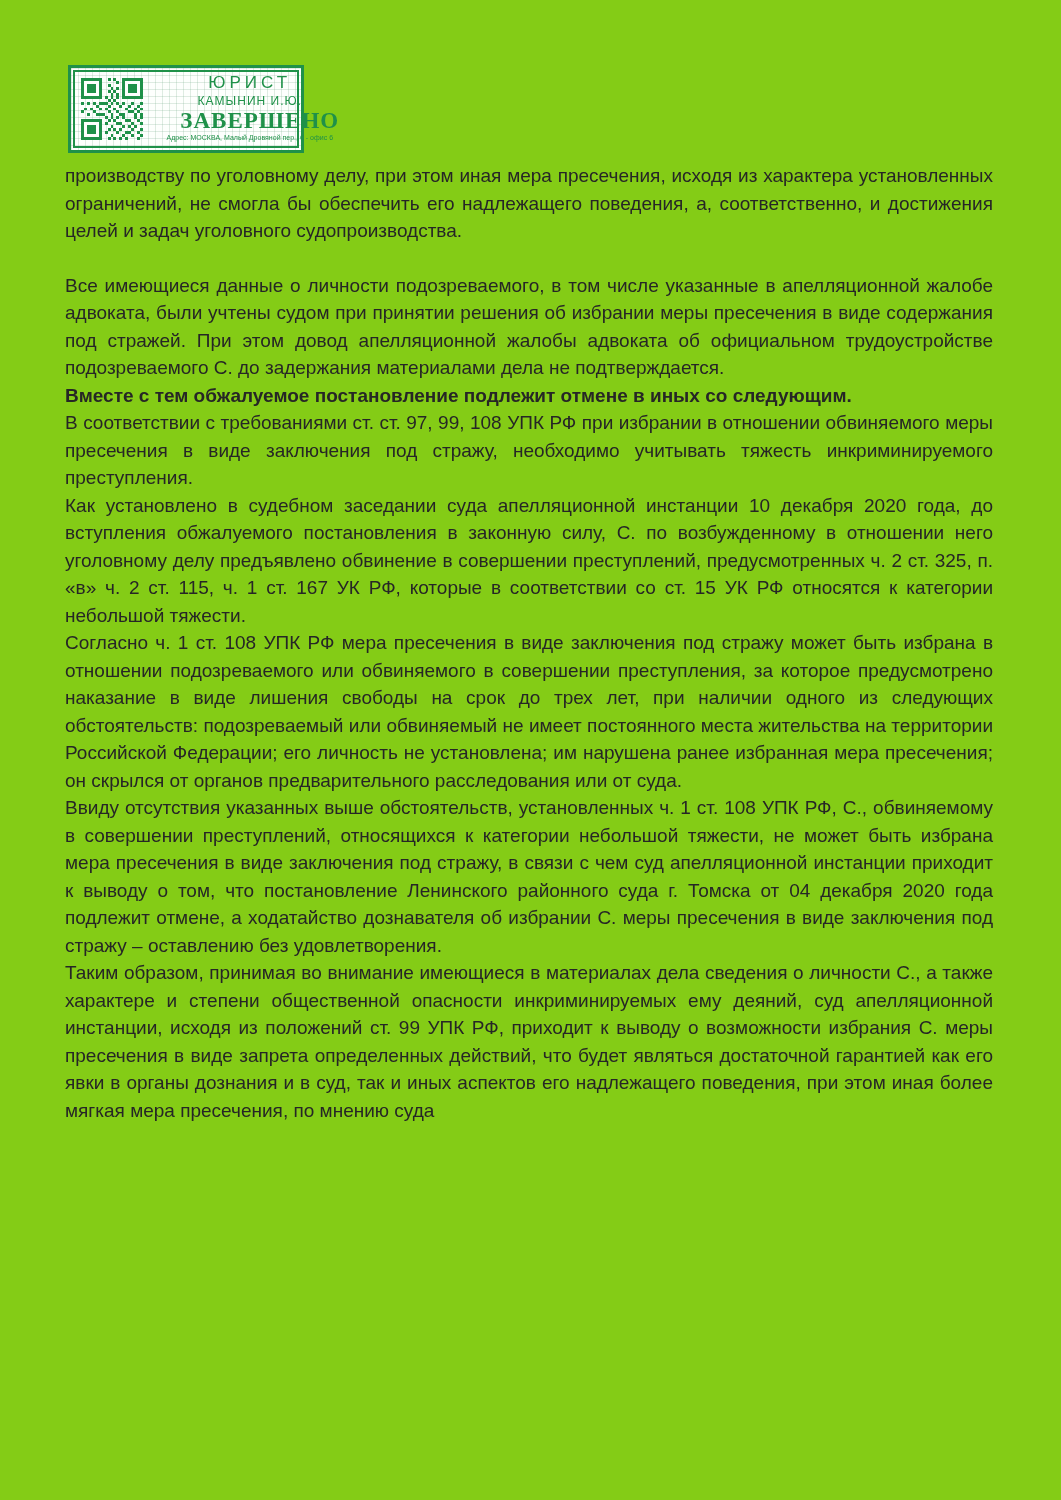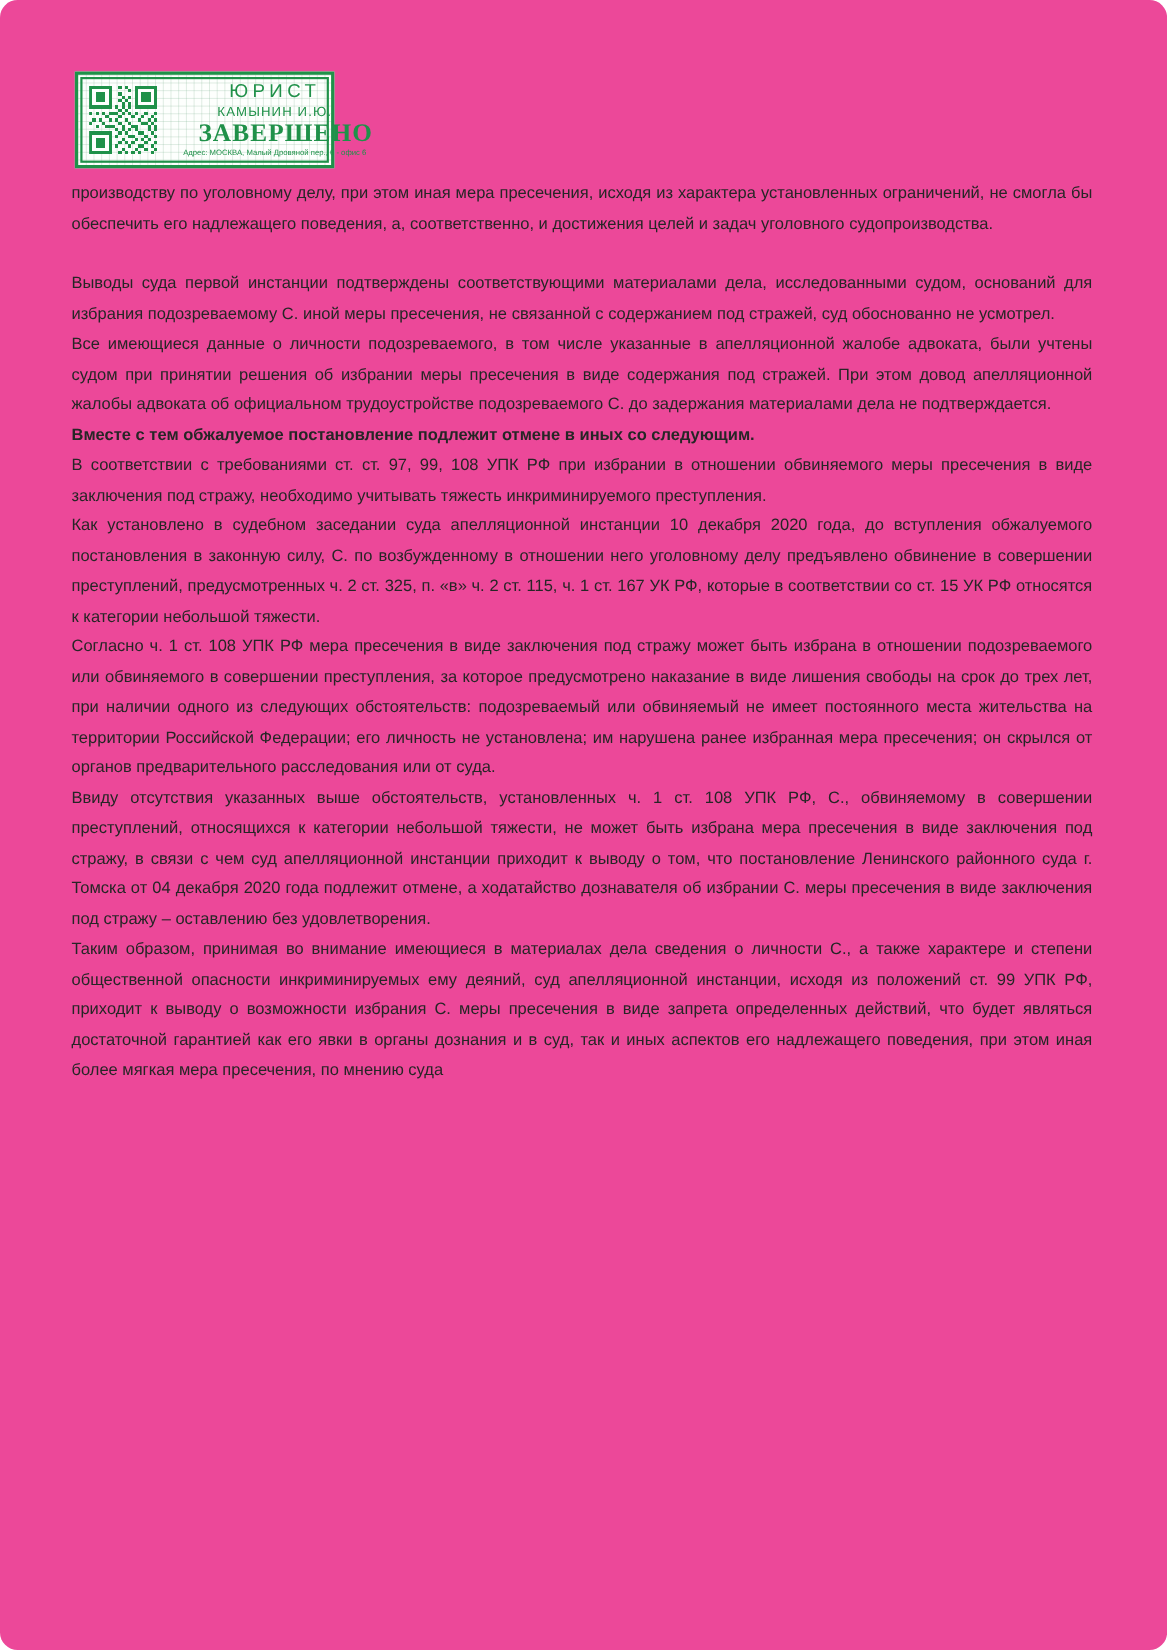--- a/index.html
+++ b/index.html
@@ -1,24 +1,23 @@
 <!DOCTYPE html>
 <html lang="ru"><head>
 <meta charset="utf-8">
 <style>
   :root { --green: #1f9149; --ink: #262626; }
   html, body { margin: 0; padding: 0; background: #ffffff; }
   .page {
     position: relative;
     width: 1061px;
     height: 1500px;
-    background: #ec4899;
+    background: #84cc16;
     font-family: "Liberation Sans", sans-serif;
     overflow: hidden;
-    border-radius: 16px;
   }
 
   
   .stamp {
     position: absolute;
     left: 68px;
     top: 65px;
     width: 236px;
     height: 88px;
     border: 3px solid var(--green);
@@ -70,21 +69,21 @@
     transform-origin: center top;
   }
 
   
   .content {
     position: absolute;
     left: 65px;
     top: 162px;
     width: 928px;
     color: var(--ink);
-    font-size: 15px;
+    font-size: 19px;
     line-height: 27.5px;
     text-align: justify;
   }
   .content p { margin: 0; }
   .content p.gap-after { margin-bottom: 27px; }
   .content p.bold { font-weight: bold; }
 </style>
 </head>
 <body>
 
@@ -102,21 +101,20 @@
         <div class="stamp-title">ЮРИСТ</div>
         <div class="stamp-name">КАМЫНИН И.Ю.</div>
         <div class="stamp-status">ЗАВЕРШЕНО</div>
         <div class="stamp-address">Адрес: МОСКВА, Малый Дровяной пер., 6 - офис 6</div>
       </div>
     </div>
   </div>
 
   <div class="content">
     <p class="gap-after">производству по уголовному делу, при этом иная мера пресечения, исходя из характера установленных ограничений, не смогла бы обеспечить его надлежащего поведения, а, соответственно, и достижения целей и задач уголовного судопроизводства.</p>
-    <p>Выводы суда первой инстанции подтверждены соответствующими материалами дела, исследованными судом, оснований для избрания подозреваемому С. иной меры пресечения, не связанной с содержанием под стражей, суд обоснованно не усмотрел.</p>
     <p>Все имеющиеся данные о личности подозреваемого, в том числе указанные в апелляционной жалобе адвоката, были учтены судом при принятии решения об избрании меры пресечения в виде содержания под стражей. При этом довод апелляционной жалобы адвоката об официальном трудоустройстве подозреваемого С. до задержания материалами дела не подтверждается.</p>
     <p class="bold">Вместе с тем обжалуемое постановление подлежит отмене в иных со следующим.</p>
     <p>В соответствии с требованиями ст. ст. 97, 99, 108 УПК РФ при избрании в отношении обвиняемого меры пресечения в виде заключения под стражу, необходимо учитывать тяжесть инкриминируемого преступления.</p>
     <p>Как установлено в судебном заседании суда апелляционной инстанции 10 декабря 2020 года, до вступления обжалуемого постановления в законную силу, С. по возбужденному в отношении него уголовному делу предъявлено обвинение в совершении преступлений, предусмотренных ч. 2 ст. 325, п. «в» ч. 2 ст. 115, ч. 1 ст. 167 УК РФ, которые в соответствии со ст. 15 УК РФ относятся к категории небольшой тяжести.</p>
     <p>Согласно ч. 1 ст. 108 УПК РФ мера пресечения в виде заключения под стражу может быть избрана в отношении подозреваемого или обвиняемого в совершении преступления, за которое предусмотрено наказание в виде лишения свободы на срок до трех лет, при наличии одного из следующих обстоятельств: подозреваемый или обвиняемый не имеет постоянного места жительства на территории Российской Федерации; его личность не установлена; им нарушена ранее избранная мера пресечения; он скрылся от органов предварительного расследования или от суда.</p>
     <p>Ввиду отсутствия указанных выше обстоятельств, установленных ч. 1 ст. 108 УПК РФ, С., обвиняемому в совершении преступлений, относящихся к категории небольшой тяжести, не может быть избрана мера пресечения в виде заключения под стражу, в связи с чем суд апелляционной инстанции приходит к выводу о том, что постановление Ленинского районного суда г. Томска от 04 декабря 2020 года подлежит отмене, а ходатайство дознавателя об избрании С. меры пресечения в виде заключения под стражу – оставлению без удовлетворения.</p>
     <p>Таким образом, принимая во внимание имеющиеся в материалах дела сведения о личности С., а также характере и степени общественной опасности инкриминируемых ему деяний, суд апелляционной инстанции, исходя из положений ст. 99 УПК РФ, приходит к выводу о возможности избрания С. меры пресечения в виде запрета определенных действий, что будет являться достаточной гарантией как его явки в органы дознания и в суд, так и иных аспектов его надлежащего поведения, при этом иная более мягкая мера пресечения, по мнению суда</p>
   </div>
 
 </div>

